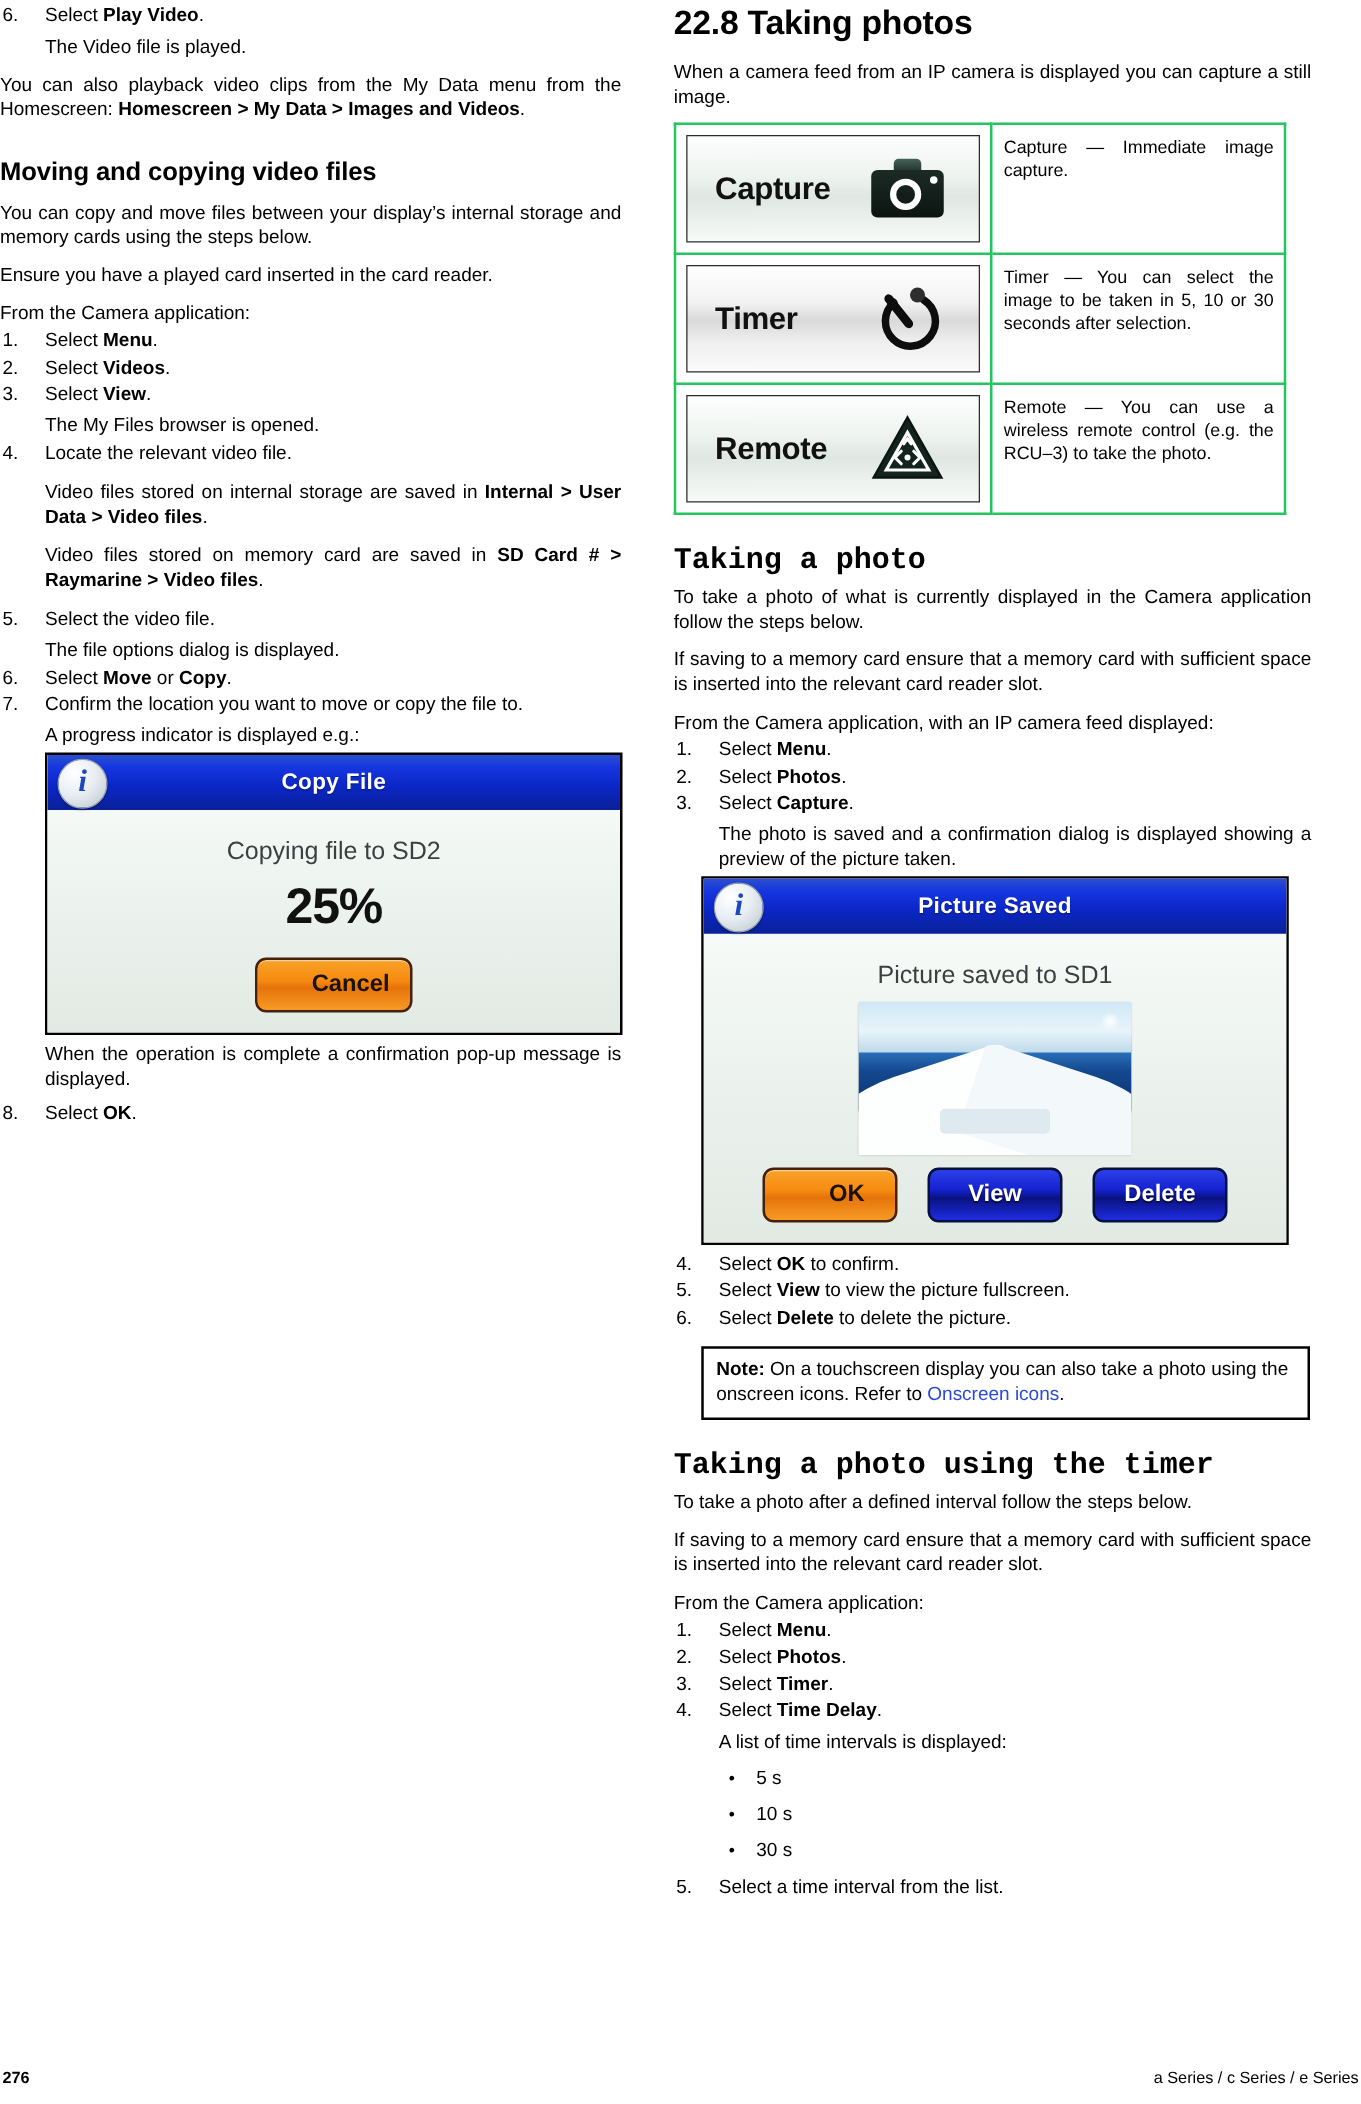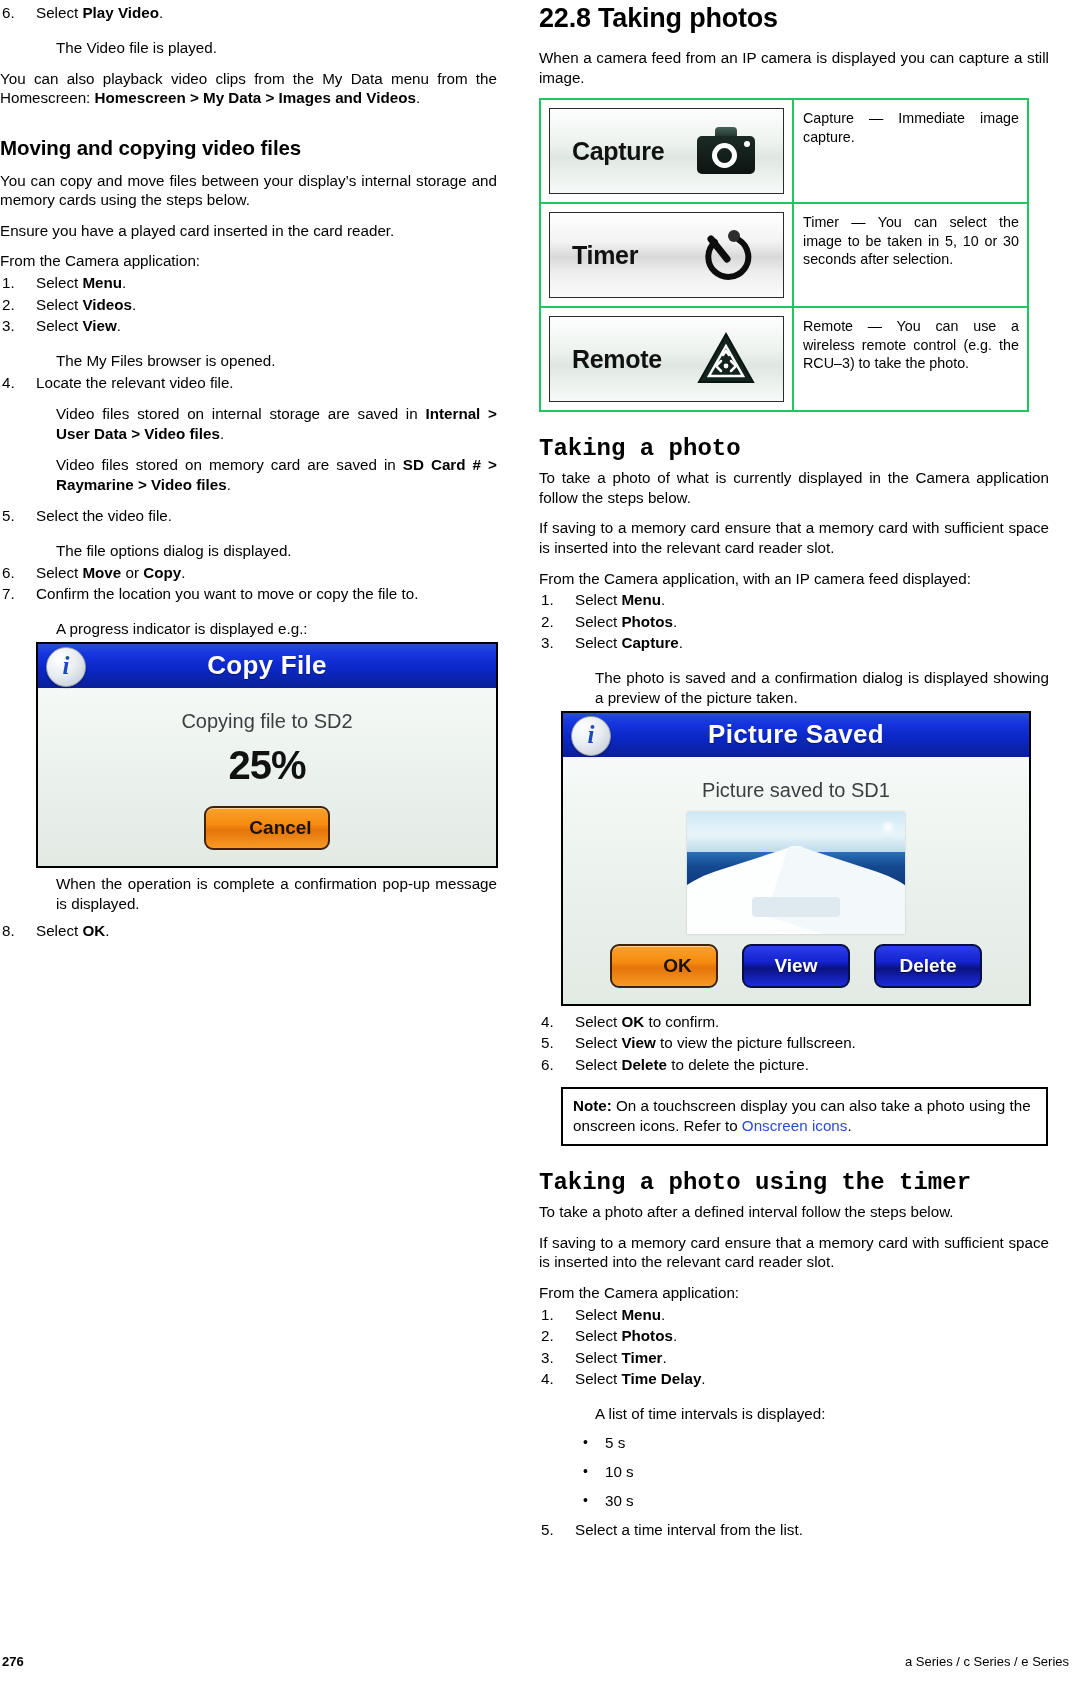--- a/index.html
+++ b/index.html
@@ -74,24 +74,24 @@
     line-height: 20.5px;
   }
   .olist > li > .num {
     position: absolute;
     left: 2px;
     top: 0;
     width: 26px;
     text-align: left;
   }
   .sub-para {
-    padding-left: 56px;
+    padding-left: 36px;
     font-size: 15.2px;
     line-height: 20px;
-    margin: 14px 0 2px 0;
+    margin: 4px 0 2px 0;
     text-align: justify;
   }
   .sub-para.gap { margin-top: 11px; margin-bottom: 11px; }
 
   .blist { margin: 0; padding: 0; list-style: none; }
   .blist > li {
     position: relative;
     padding-left: 30px;
     margin: 9px 0 9px 0;
     font-size: 15.2px;
@@ -125,21 +125,21 @@
     height: 44px;
     background: linear-gradient(180deg, #2b4fcf 0%, #1636e0 22%, #0b27c8 55%, #0a2098 100%);
     position: relative;
     display: flex;
     align-items: center;
     justify-content: center;
   }
   .lcd-title .tt {
     color: #ffffff;
     font-weight: bold;
-    font-size: 26px;
+    font-size: 18px;
     letter-spacing: 0.3px;
     text-shadow: 0 1px 1px rgba(0,0,0,0.45);
   }
   .info-badge {
     position: absolute;
     left: 8px;
     top: 3px;
     width: 40px;
     height: 40px;
     border-radius: 50%;
@@ -290,21 +290,21 @@
 
   
   .footer {
     position: absolute;
     left: 0;
     bottom: 14px;
     width: 1089px;
     font-size: 13px;
   }
   .footer .pg { position: absolute; left: 2px; bottom: 0; font-weight: bold; }
-  .footer .sr { position: absolute; right: 20px; bottom: 0; }
+  .footer .sr { position: absolute; right: 2px; bottom: 0; }
 </style>
 </head>
 <body>
 
 <div class="page">
   <div class="cols">
 
     <div class="col col-left">
 
       <ul class="olist">

